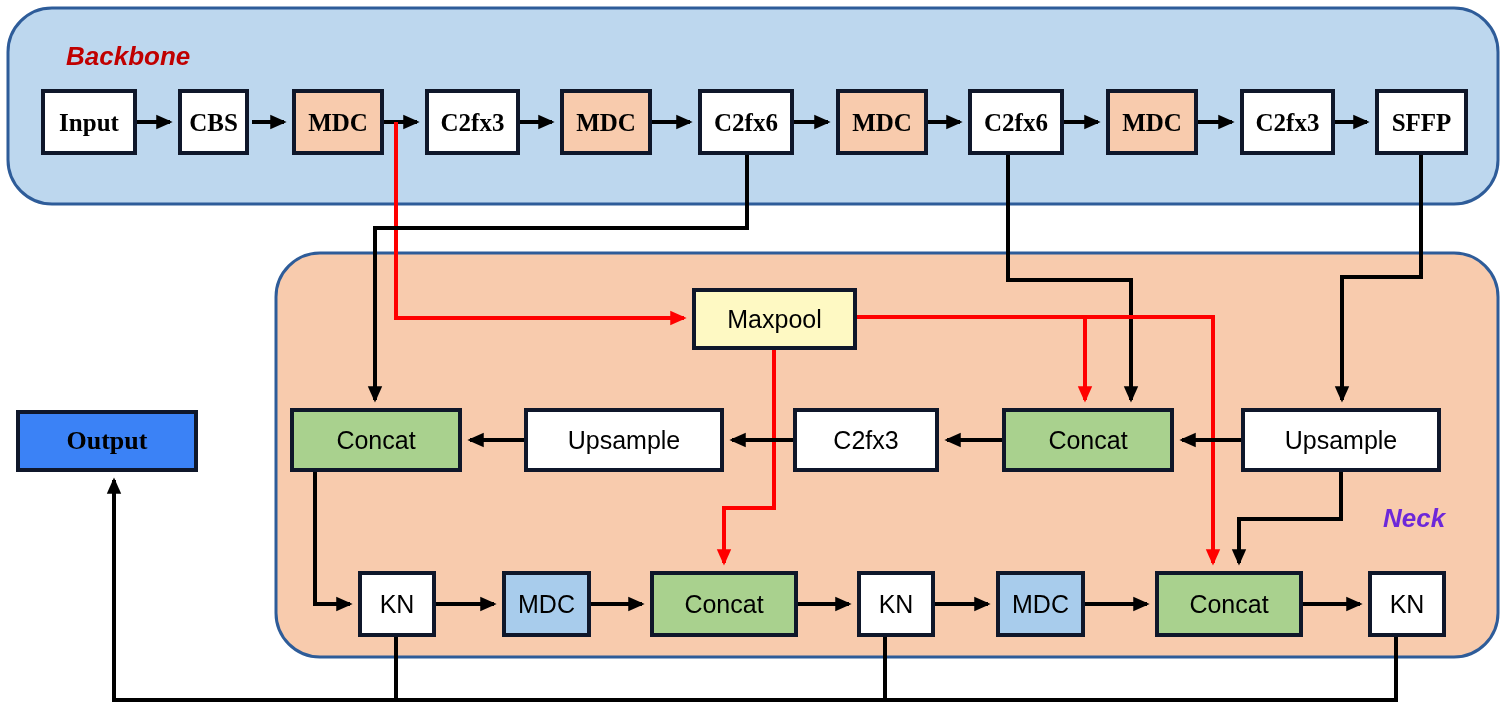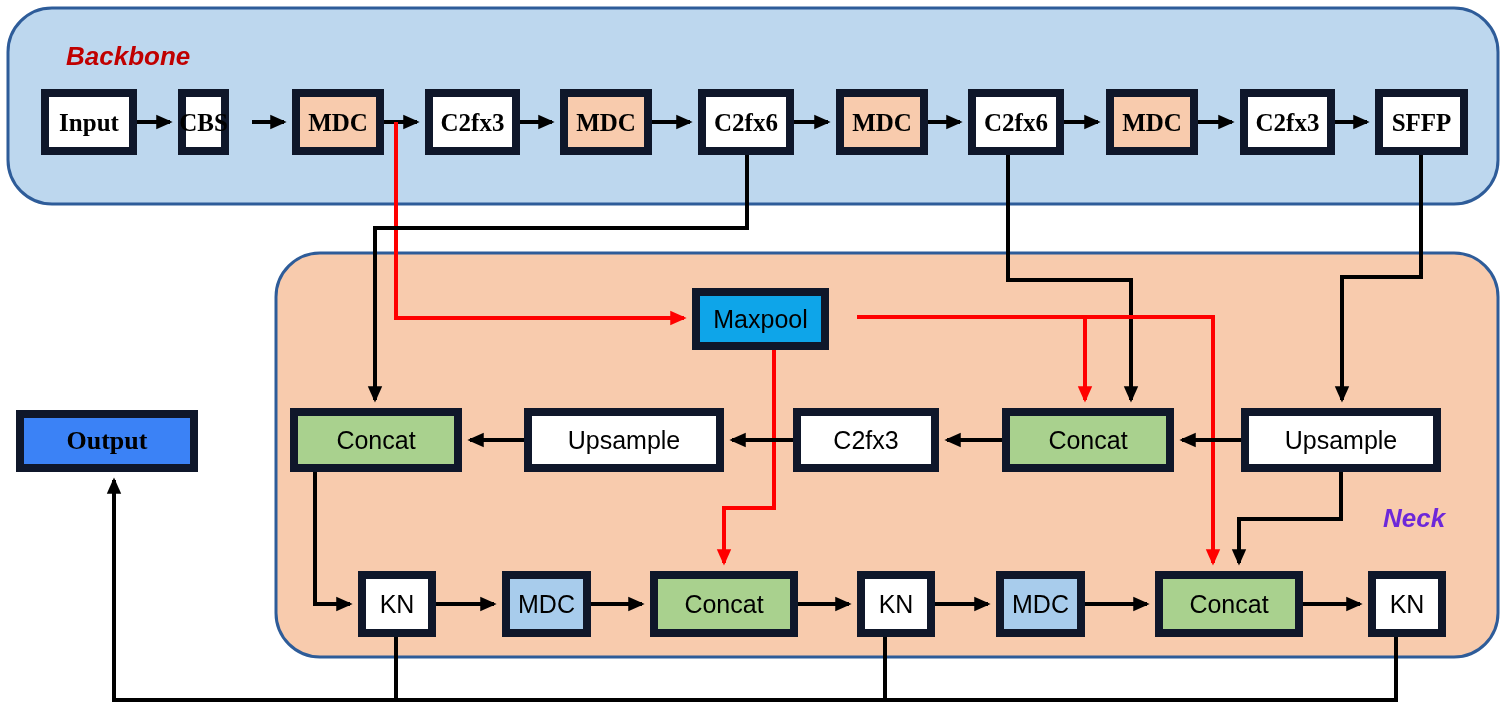--- a/index.html
+++ b/index.html
@@ -1,21 +1,21 @@
 <!DOCTYPE html>
 <html><head>
 <meta charset="utf-8">
 <style>
   html,body{margin:0;padding:0;background:#ffffff;}
   #canvas{position:relative;width:1505px;height:710px;overflow:hidden;
           font-family:"Liberation Sans", sans-serif;background:#ffffff;}
   svg{position:absolute;left:0;top:0;width:1505px;height:710px;}
   .region-label{position:absolute;color:#C00000;font-style:italic;font-weight:bold;
                 font-family:"Liberation Sans", sans-serif;white-space:nowrap;}
-  .node{position:absolute;box-sizing:border-box;border:8px solid #0f172a;
+  .node{position:absolute;box-sizing:border-box;border:4px solid #0f172a;
         display:flex;align-items:center;justify-content:center;
         font-family:"Liberation Sans", sans-serif;color:#000000;
         line-height:1;text-align:center;background:#ffffff;}
   .node.serif{font-family:"Liberation Serif", serif;font-weight:bold;}
 </style>
 </head>
 <body>
 
 <div id="canvas">
 
@@ -69,21 +69,21 @@
   </svg>
 
   <div id="labels-layer">
       <div class="region-label" style="left: 66px; top: 25px; font-size: 26px; color: rgb(192, 0, 0); margin-top: 16px;">Backbone</div>
       <div class="region-label" style="left: 1383px; top: 503px; font-size: 26px; color: #6d28d9;">Neck</div>
     </div>
   <div id="nodes-layer">
       <div class="node serif" style="left: 41px; top: 89px; width: 96px; height: 66px; background: rgb(255, 255, 255); font-size: 25px;">
         <span>Input</span>
       </div>
-      <div class="node serif" style="left: 178px; top: 89px; width: 51px; height: 66px; background: rgb(255, 255, 255); font-size: 25px;">
+      <div class="node serif" style="left: 178px; top: 89px; width: 71px; height: 66px; background: rgb(255, 255, 255); font-size: 25px;">
         <span>CBS</span>
       </div>
       <div class="node serif" style="left: 292px; top: 89px; width: 92px; height: 66px; background: rgb(248, 203, 173); font-size: 25px;">
         <span>MDC</span>
       </div>
       <div class="node serif" style="left: 425px; top: 89px; width: 95px; height: 66px; background: rgb(255, 255, 255); font-size: 25px;">
         <span>C2fx3</span>
       </div>
       <div class="node serif" style="left: 560px; top: 89px; width: 92px; height: 66px; background: rgb(248, 203, 173); font-size: 25px;">
         <span>MDC</span>
@@ -99,21 +99,21 @@
       </div>
       <div class="node serif" style="left: 1106px; top: 89px; width: 92px; height: 66px; background: rgb(248, 203, 173); font-size: 25px;">
         <span>MDC</span>
       </div>
       <div class="node serif" style="left: 1240px; top: 89px; width: 95px; height: 66px; background: rgb(255, 255, 255); font-size: 25px;">
         <span>C2fx3</span>
       </div>
       <div class="node serif" style="left: 1375px; top: 89px; width: 93px; height: 66px; background: rgb(255, 255, 255); font-size: 25px; text-align: center;">
         <span>SFFP</span>
       </div>
-      <div class="node" style="left: 692px; top: 288px; width: 137px; height: 62px; background: #0ea5e9; font-size: 25px;">
+      <div class="node" style="left: 692px; top: 288px; width: 165px; height: 62px; background: #fef9c3; font-size: 25px;">
         <span>Maxpool</span>
       </div>
       <div class="node serif" style="left: 16px; top: 410px; width: 182px; height: 62px; background: #3b82f6; font-size: 26px;">
         <span>Output</span>
       </div>
       <div class="node" style="left: 290px; top: 408px; width: 172px; height: 64px; background: rgb(169, 209, 142); font-size: 25px;">
         <span>Concat</span>
       </div>
       <div class="node" style="left: 524px; top: 408px; width: 200px; height: 64px; background: rgb(255, 255, 255); font-size: 25px;">
         <span>Upsample</span>

